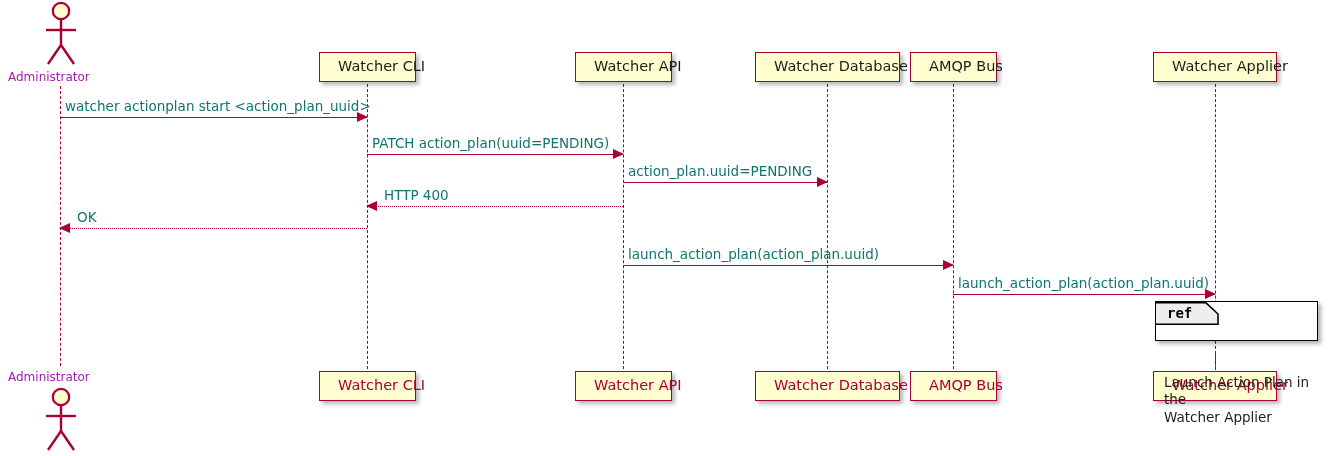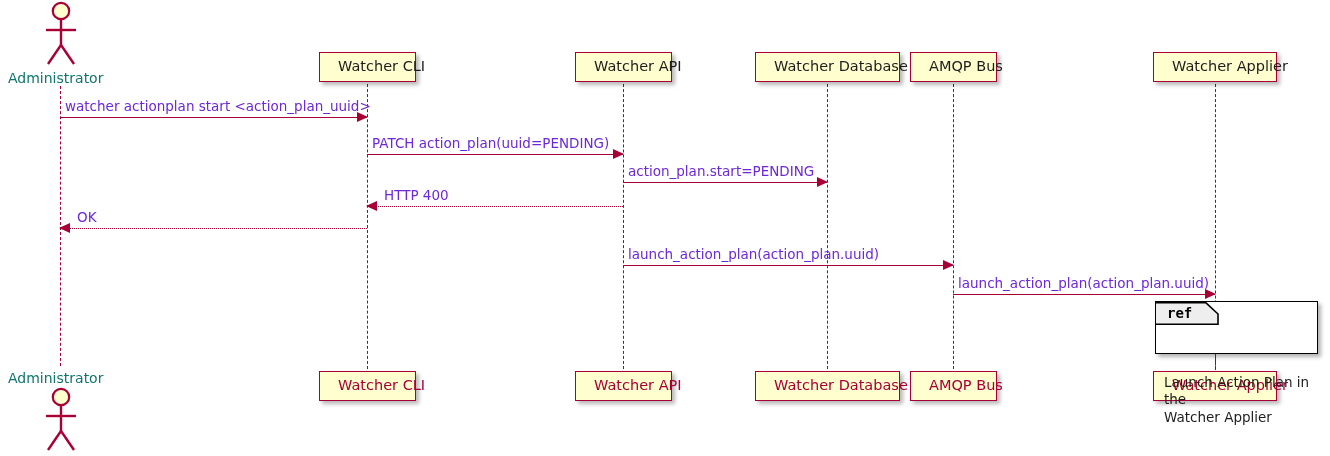--- a/index.html
+++ b/index.html
@@ -33,22 +33,22 @@
     line-height: 1;
     padding: 6px 9px 7px 18px;
     white-space: nowrap;
     box-shadow: 3px 3px 4px rgba(0,0,0,0.28);
     z-index: 4;
     text-align: center;
   }
   .pbox.bottom { color: #A80036; }
   .actor-label {
     position: absolute;
-    font-size: 14px;
-    color: #0f766e;
+    font-size: 12px;
+    color: #a21caf;
     white-space: nowrap;
     z-index: 4;
     line-height: 1;
   }
   .actor-fig {
     position: absolute;
     z-index: 4;
   }
   .msg {
     position: absolute;
@@ -62,21 +62,21 @@
     border-top: 1.6px solid #A80036;
     width: 100%;
   }
   .msg.dotted .line {
     border-top: 1.6px dotted #A80036;
   }
   .msg .label {
     position: absolute;
     bottom: 4px;
     font-size: 13.5px;
-    color: #6d28d9;
+    color: #0f766e;
     white-space: nowrap;
     line-height: 1;
   }
   .msg.ltr .label { left: 5px; }
   .msg.rtl .label { left: 17px; }
   .arrowhead {
     position: absolute;
     top: -5.5px;
     width: 0; height: 0;
   }
@@ -194,21 +194,21 @@
 
   <div class="msg ltr" style="left:367px; top:154px; width:256px;">
     <div class="line"></div>
     <div class="arrowhead right"></div>
     <div class="label">PATCH action_plan(uuid=PENDING)</div>
   </div>
 
   <div class="msg ltr" style="left:623px; top:182px; width:204px;">
     <div class="line"></div>
     <div class="arrowhead right"></div>
-    <div class="label">action_plan.start=PENDING</div>
+    <div class="label">action_plan.uuid=PENDING</div>
   </div>
 
   <div class="msg rtl dotted" style="left:367px; top:206px; width:256px;">
     <div class="line"></div>
     <div class="arrowhead left"></div>
     <div class="label">HTTP 400</div>
   </div>
 
   <div class="msg rtl dotted" style="left:60px; top:228px; width:307px;">
     <div class="line"></div>
@@ -221,21 +221,21 @@
     <div class="arrowhead right"></div>
     <div class="label">launch_action_plan(action_plan.uuid)</div>
   </div>
 
   <div class="msg ltr" style="left:953px; top:294px; width:262px;">
     <div class="line"></div>
     <div class="arrowhead right"></div>
     <div class="label">launch_action_plan(action_plan.uuid)</div>
   </div>
 
-  <div class="refbox" style="left:1155px; top:301px; width:163px; height:53px;">
+  <div class="refbox" style="left:1155px; top:301px; width:163px; height:40px;">
     <div class="reftab-shape"></div>
     <svg class="reftab-border" width="64" height="24" viewBox="0 0 64 24">
       <path d="M 0 0.8 L 50 0.8 L 62 12 L 62 22.2 L 0 22.2" fill="none" stroke="#000000" stroke-width="1.6"></path>
     </svg>
     <div class="reftab-text">ref</div>
     <div class="refbody">Launch Action Plan in the
 Watcher Applier</div>
   </div>
 
   <div class="lifeline" style="left:1215px; top:354px; height:16px; z-index:7;"></div>

